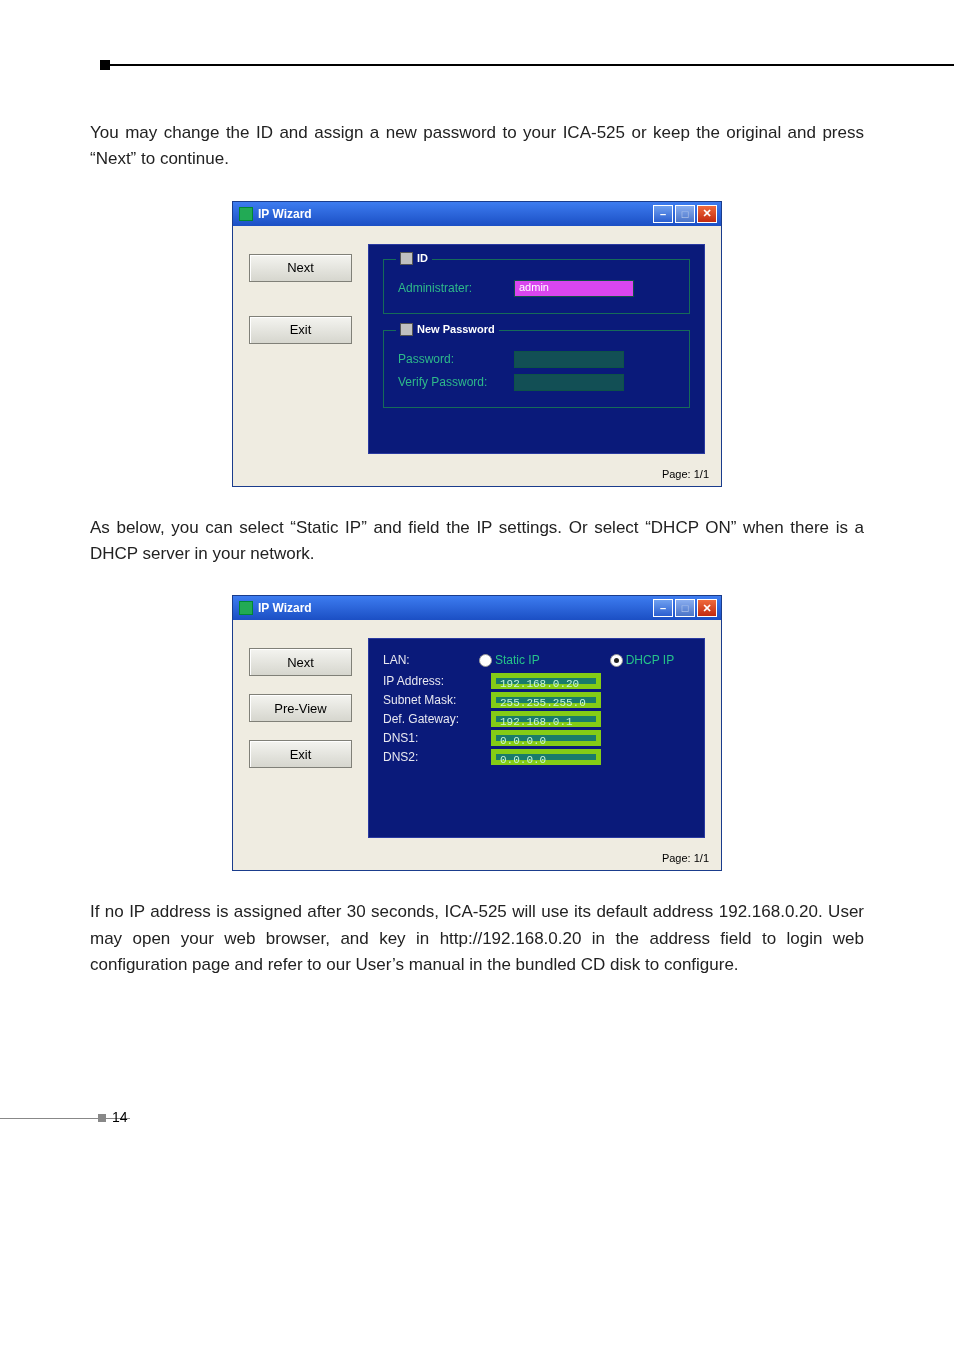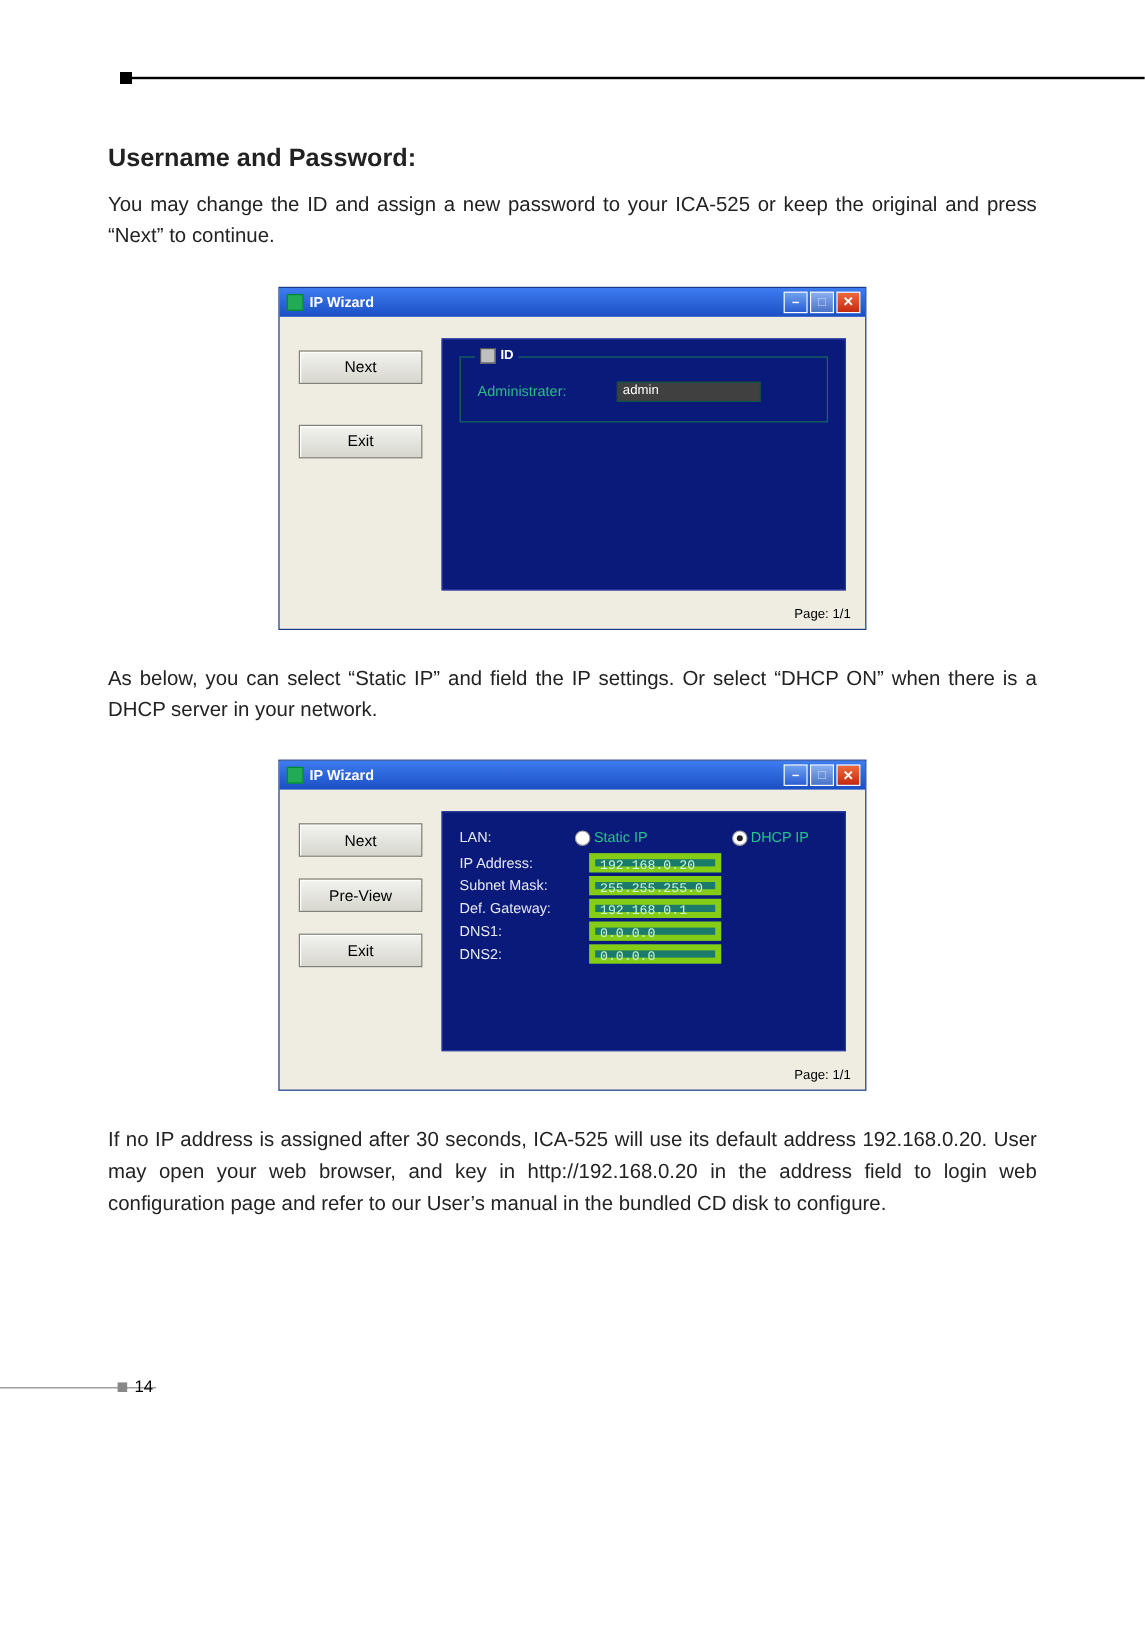--- a/index.html
+++ b/index.html
@@ -120,21 +120,21 @@
     display: flex; align-items: center; gap: 4px;
     color: #fff; font-size: 11px; font-weight: bold;
   }
   .legend .chk {
     width: 11px; height: 11px; background: #c0c0c0; border: 1px solid #555;
     display:flex; align-items:center; justify-content:center; font-size:9px; color:#000;
   }
   .frow { display: flex; align-items: center; margin: 6px 0; gap: 8px; }
   .flabel { color: #2eb98a; min-width: 108px; font-size: 12px; }
   .finput {
-    background: #404040;
+    background: #d946ef;
     border: 1px solid #0d5248;
     height: 17px; width: 120px;
     color: #fff; font-size: 11px; padding: 0 4px;
     box-sizing: border-box;
   }
   .finput.dark { background: #124f55; width: 110px; }
   .lanrow { display:flex; align-items:center; gap:26px; color:#fff; font-size:12px; margin-bottom:6px;}
   .radio {
     width: 11px; height: 11px; border-radius: 50%;
     border: 1px solid #999; background: #fff;
@@ -177,21 +177,20 @@
 </head>
 <body>
 
 <div class="page">
 
   <div class="top-decor">
     <div class="sq"></div>
     <div class="line"></div>
   </div>
 
-  <h2 class="section">Username and Password:</h2>
   <p class="body">You may change the ID and assign a new password to your ICA-525 or keep the original and press “Next” to continue.</p>
 
   <div class="shot-wrap">
     <div class="window">
       <div class="titlebar">
         <div class="tleft">
           <div class="app-icon"></div>
           <span class="ttext">IP Wizard</span>
         </div>
         <div class="tbtns">
@@ -207,20 +206,34 @@
         </div>
         <div class="panel" style="min-height:210px;">
           <div class="fieldset">
             <div class="legend">
               <span class="chk"></span>
               <span>ID</span>
             </div>
             <div class="frow">
               <span class="flabel">Administrater:</span>
               <span class="finput">admin</span>
+            </div>
+          </div>
+          <div class="fieldset">
+            <div class="legend">
+              <span class="chk"></span>
+              <span>New Password</span>
+            </div>
+            <div class="frow">
+              <span class="flabel">Password:</span>
+              <span class="finput dark"></span>
+            </div>
+            <div class="frow">
+              <span class="flabel">Verify Password:</span>
+              <span class="finput dark"></span>
             </div>
           </div>
         </div>
       </div>
       <div class="footer">Page: 1/1</div>
     </div>
   </div>
 
   <p class="body">As below, you can select “Static IP” and field the IP settings. Or select “DHCP ON” when there is a DHCP server in your network.</p>
 

